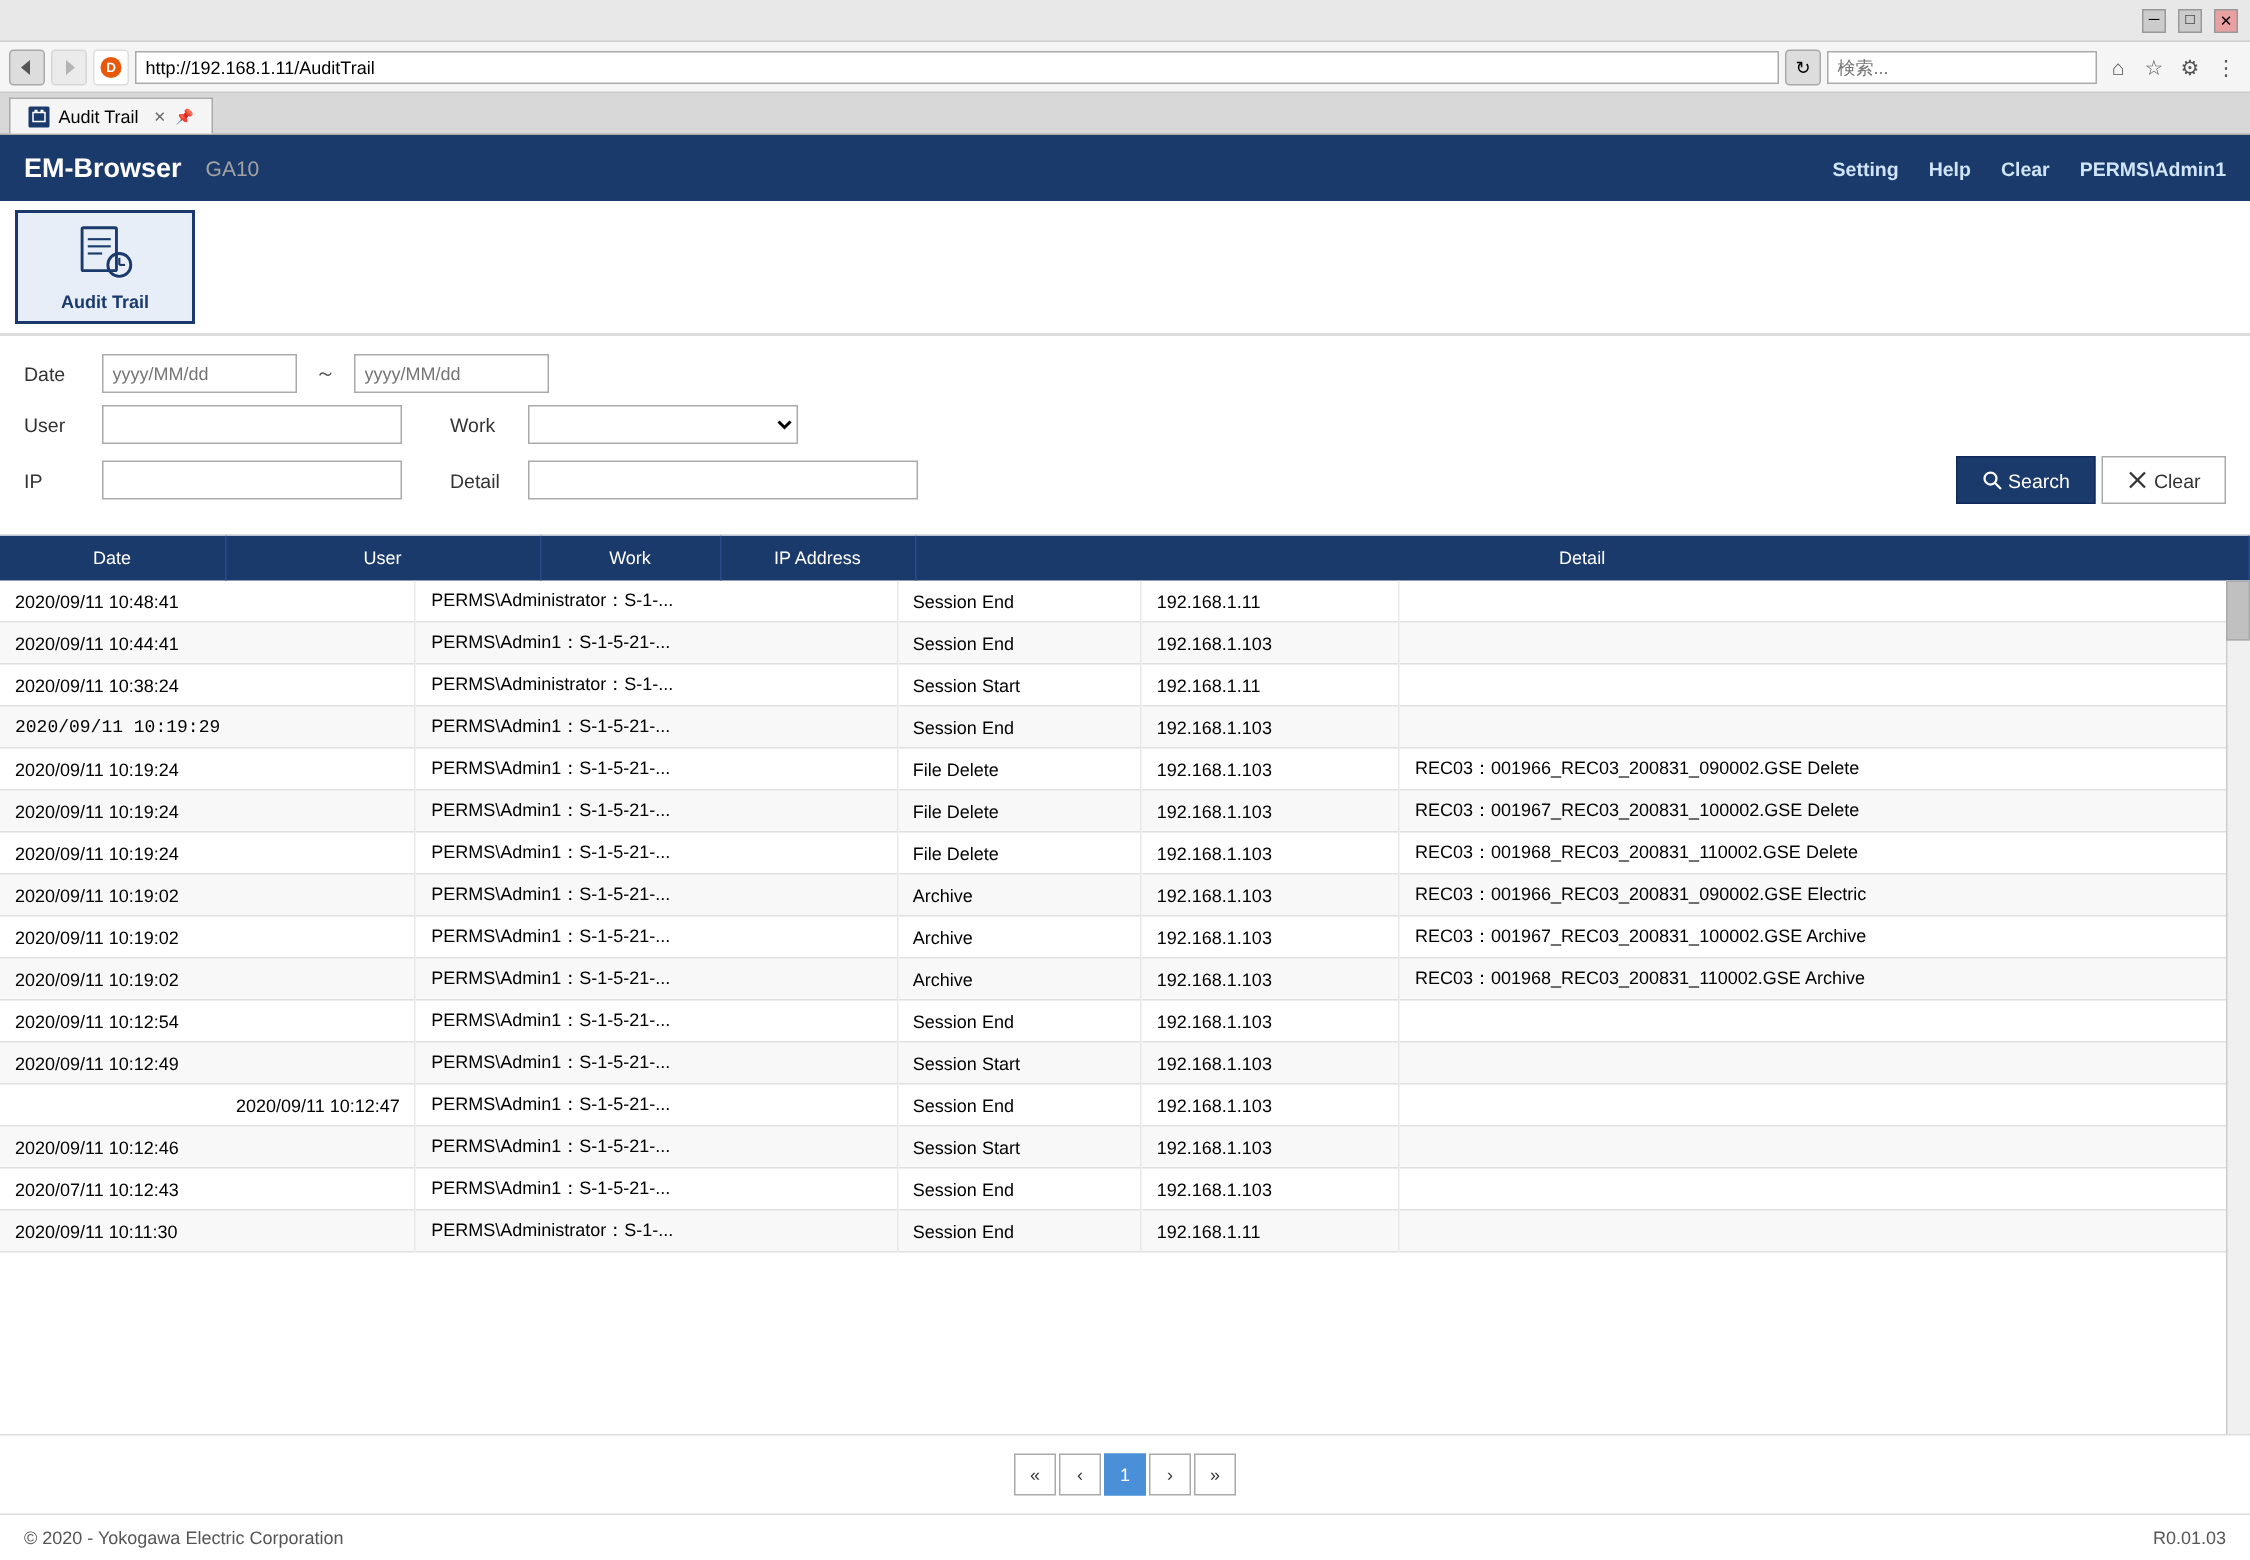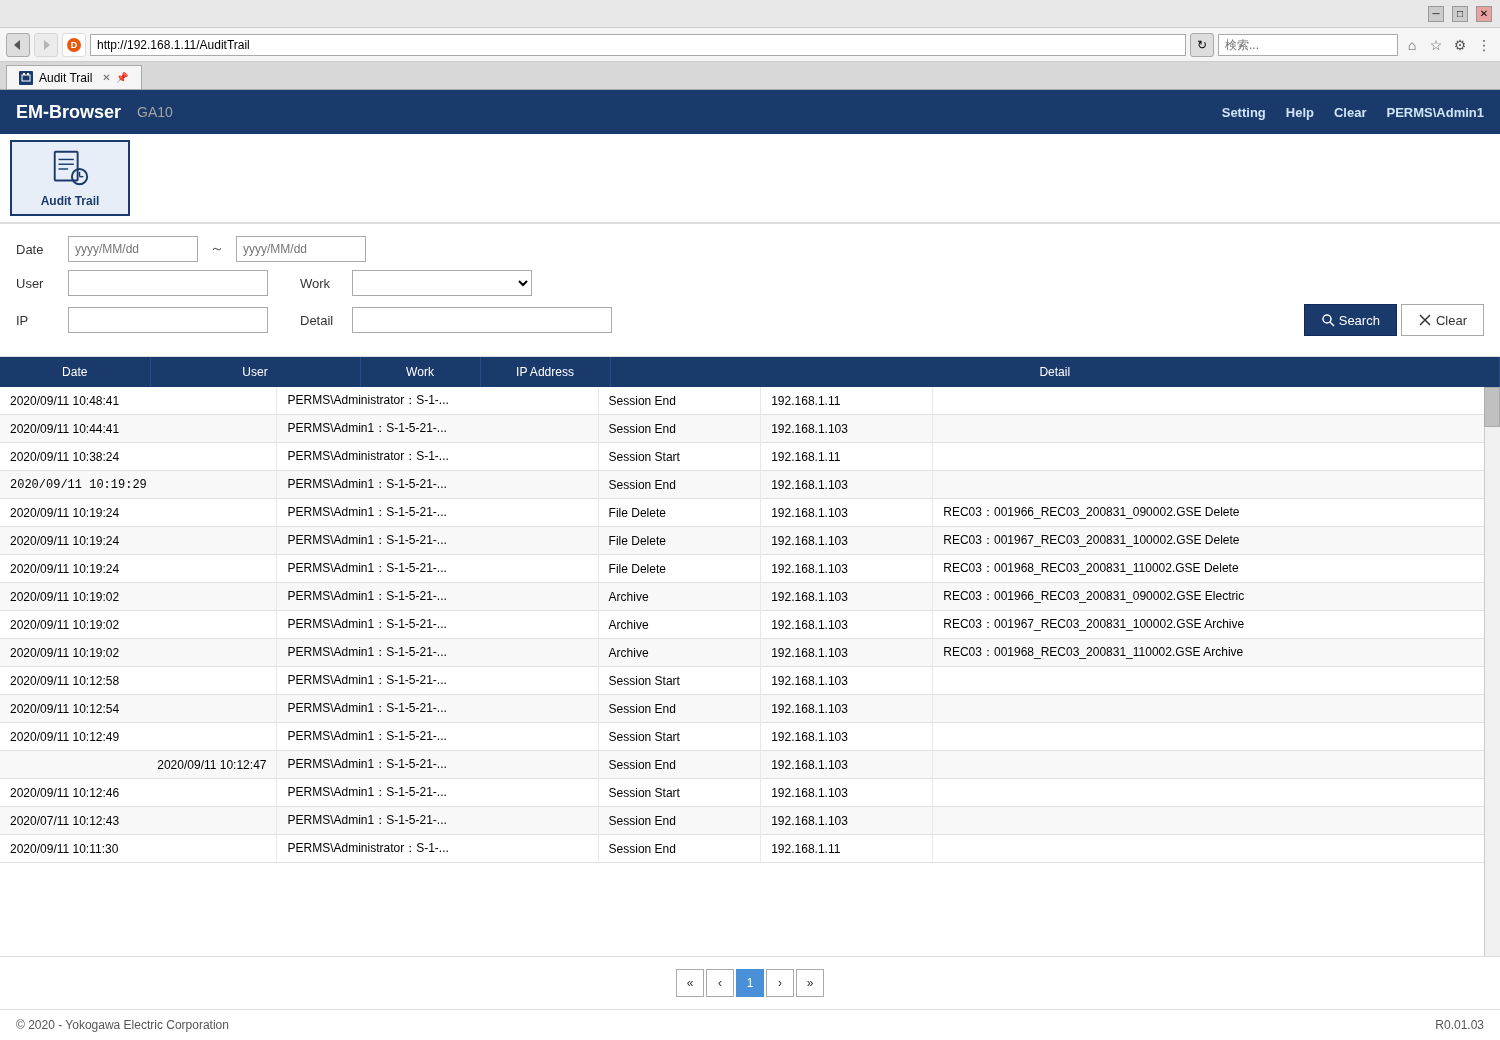--- a/index.html
+++ b/index.html
@@ -278,27 +278,20 @@
       <td style="font-size:12px;">REC03：001967_REC03_200831_100002.GSE Archive</td>
     </tr>
           <tr>
       <td style="font-size:12px;">2020/09/11 10:19:02</td>
       <td style="font-size:12px;">PERMS\Admin1：S-1-5-21-...</td>
       <td style="font-size:12px;">Archive</td>
       <td style="font-size:12px;">192.168.1.103</td>
       <td style="font-size:12px;">REC03：001968_REC03_200831_110002.GSE Archive</td>
     </tr>
           <tr>
-      <td style="font-size:12px;">2020/09/11 10:12:58</td>
-      <td style="font-size:12px;">PERMS\Admin1：S-1-5-21-...</td>
-      <td style="font-size:12px;">Session Start</td>
-      <td style="font-size:12px;">192.168.1.103</td>
-      <td style="font-size:12px;"></td>
-    </tr>
-          <tr>
       <td style="font-size:12px;">2020/09/11 10:12:54</td>
       <td style="font-size:12px;">PERMS\Admin1：S-1-5-21-...</td>
       <td style="font-size:12px;">Session End</td>
       <td style="font-size:12px;">192.168.1.103</td>
       <td style="font-size:12px;"></td>
     </tr>
           <tr>
       <td style="font-size:12px;">2020/09/11 10:12:49</td>
       <td style="font-size:12px;">PERMS\Admin1：S-1-5-21-...</td>
       <td style="font-size:12px;">Session Start</td>

